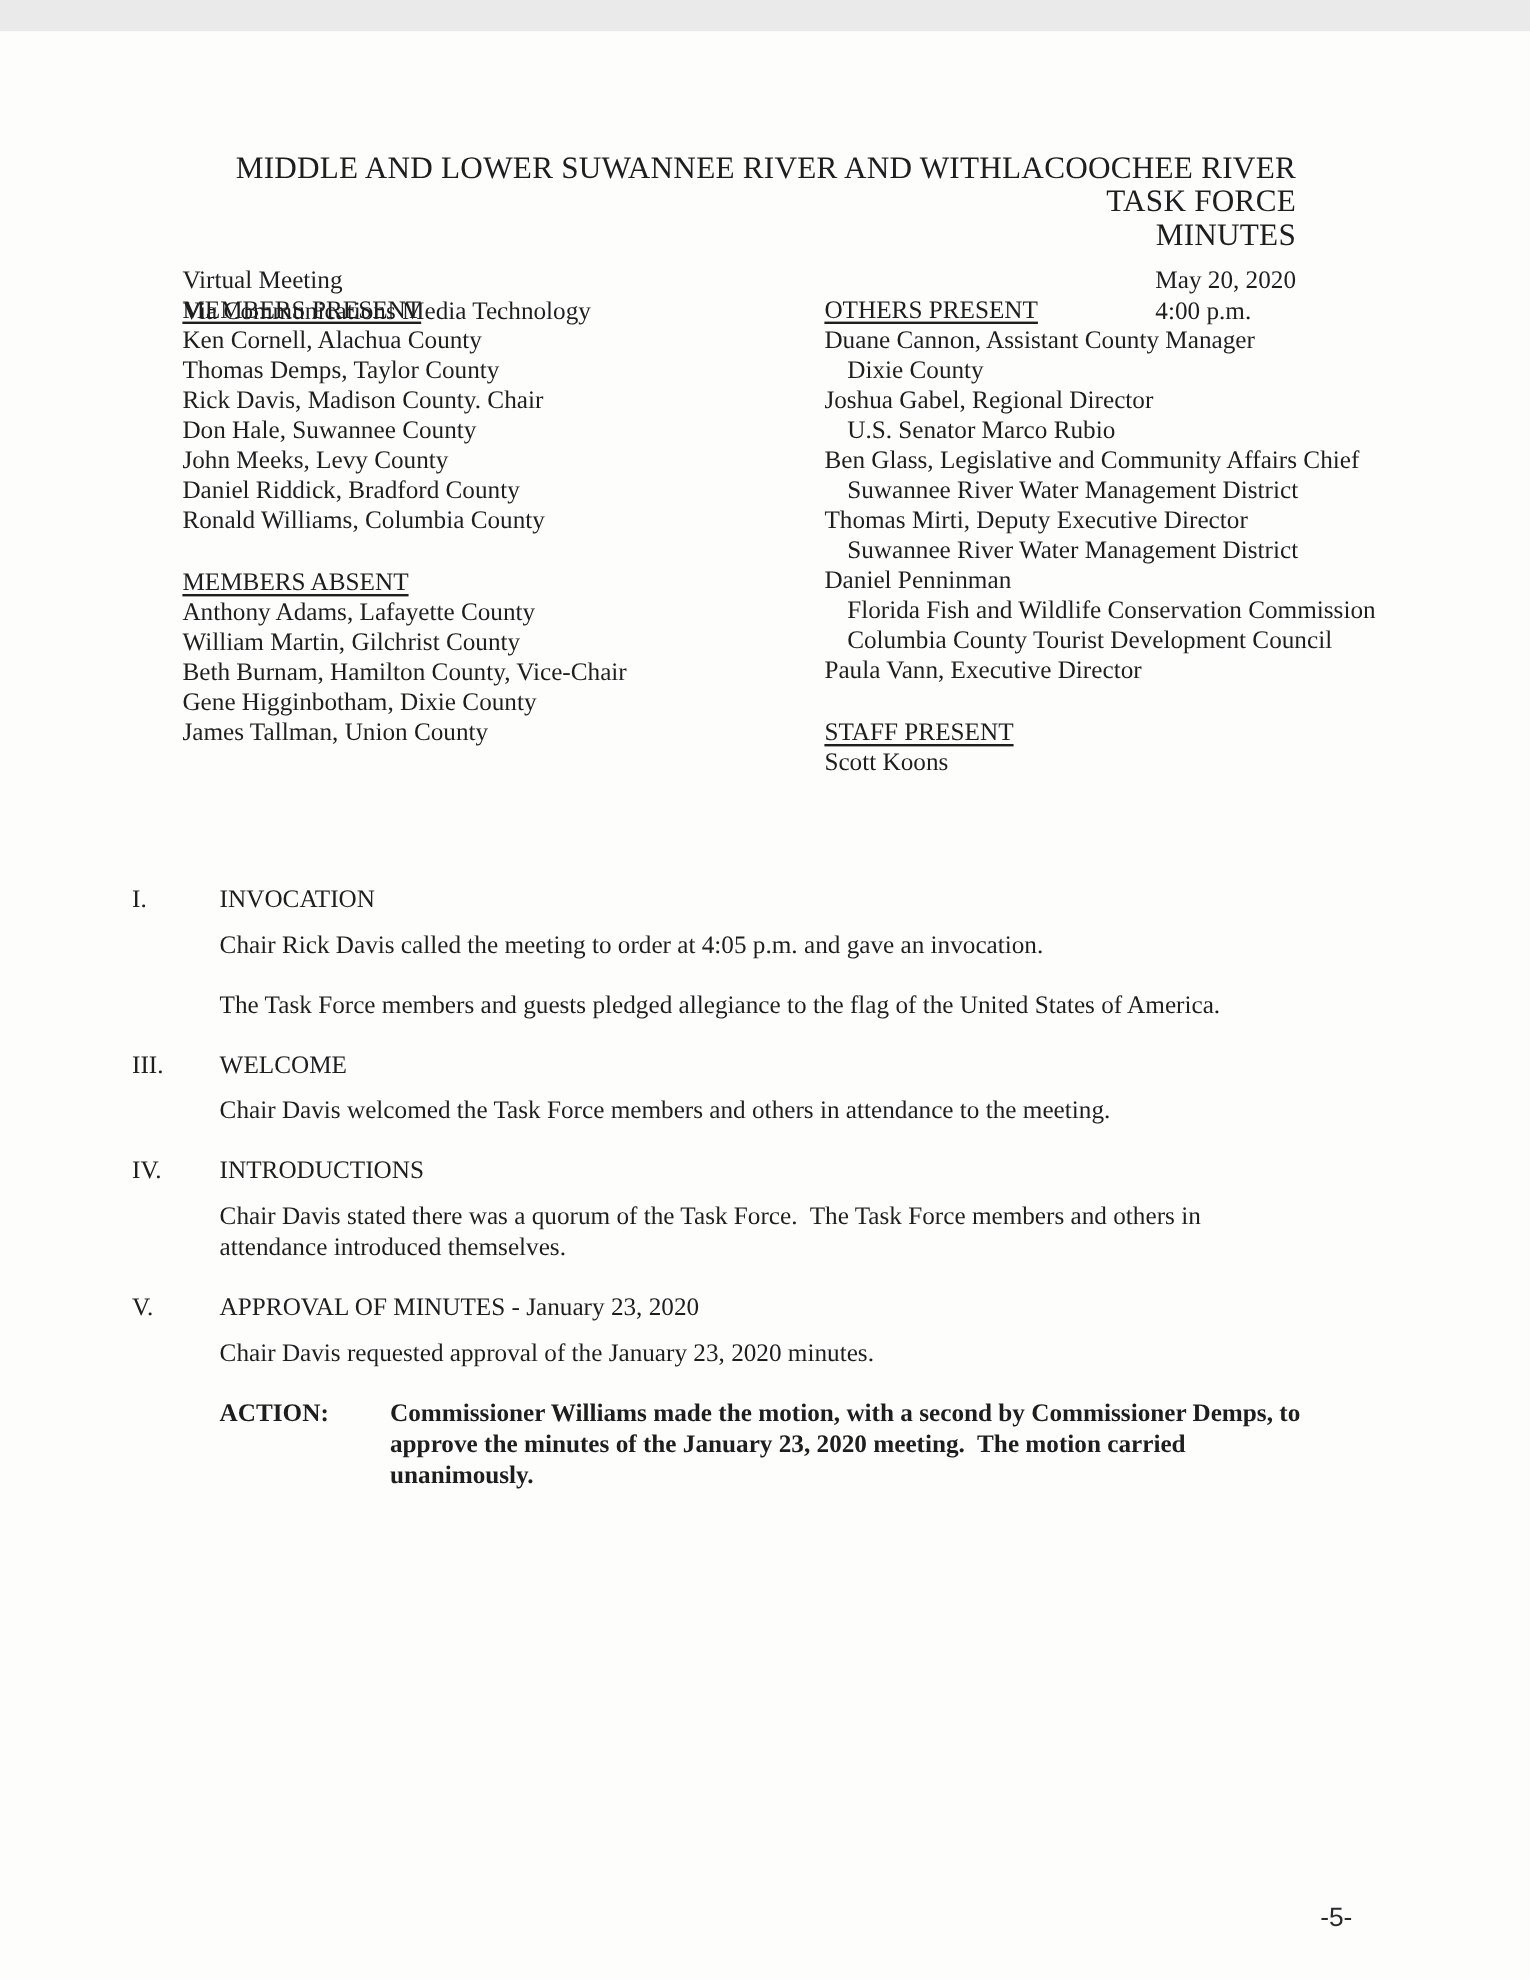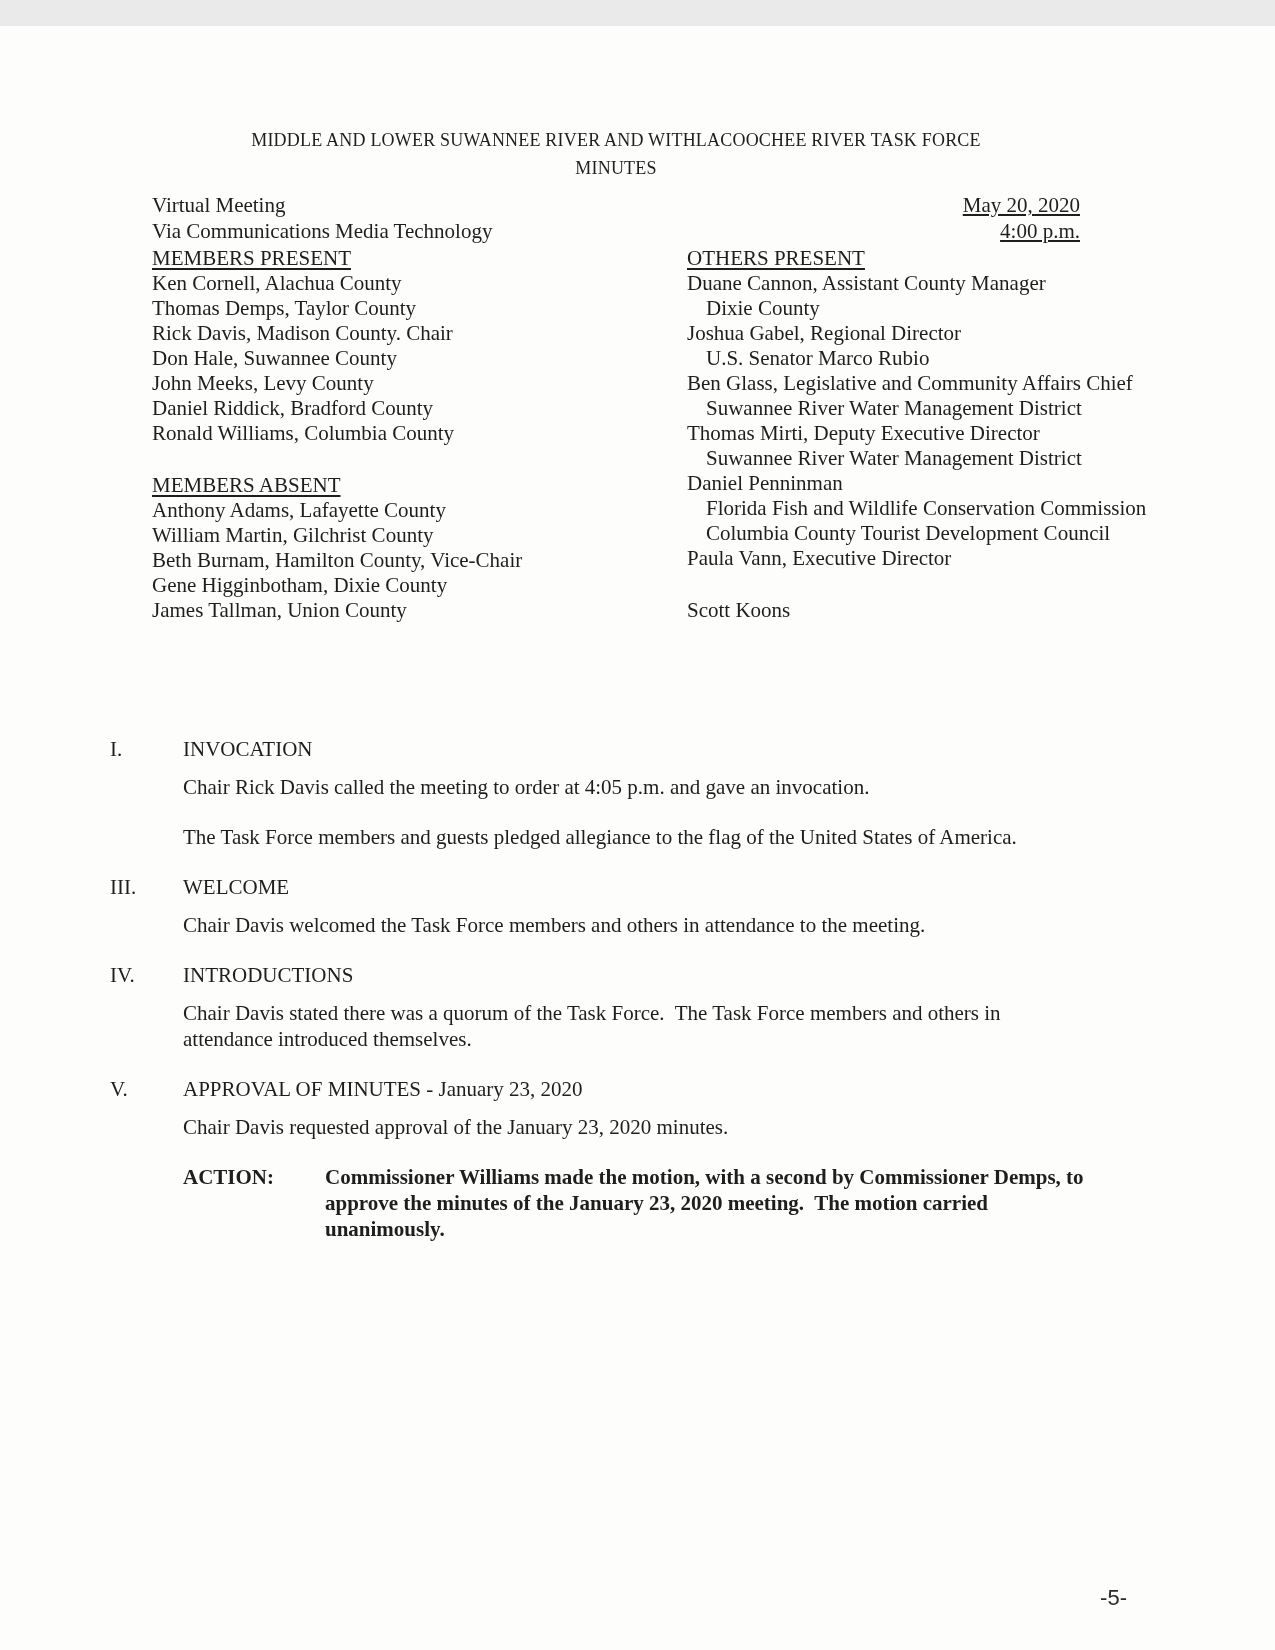--- a/index.html
+++ b/index.html
@@ -20,33 +20,33 @@
     background: #eaeaea;
   }
   
   .doc-header {
     position: absolute;
     top: 126px;
     left: 152px;
     width: 928px;
   }
   .doc-title {
-    text-align: center;
-    font-size: 18px;
+    text-align: right;
+    font-size: 26px;
     line-height: 28px;
     letter-spacing: 0.2px;
   }
   .meta-row {
     display: flex;
     justify-content: space-between;
     margin-top: 10px;
     font-size: 21px;
     line-height: 26px;
   }
-  .meta-right { text-align: right; text-decoration: underline; }
+  .meta-right { text-align: left; }
   
   .attendance {
     position: absolute;
     top: 246px;
     left: 152px;
     width: 1010px;
     display: grid;
     grid-template-columns: 535px 1fr;
     font-size: 21px;
     line-height: 25px;
@@ -171,20 +171,21 @@
             <div class="line entry-org">Suwannee River Water Management District</div>
 
             <div class="line entry-name">Daniel Penninman</div>
             <div class="line entry-org">Florida Fish and Wildlife Conservation Commission</div>
 
             <div class="line entry-org">Columbia County Tourist Development Council</div>
             <div class="line entry-name">Paula Vann, Executive Director</div>
           </div>
       </div>
       <div class="group">
+        <div class="group-heading">STAFF PRESENT</div>
         <div>
 
             <div class="line entry-name">Scott Koons</div>
           </div>
       </div>
     </div>
   </div>
 
   <div class="sections">
 

